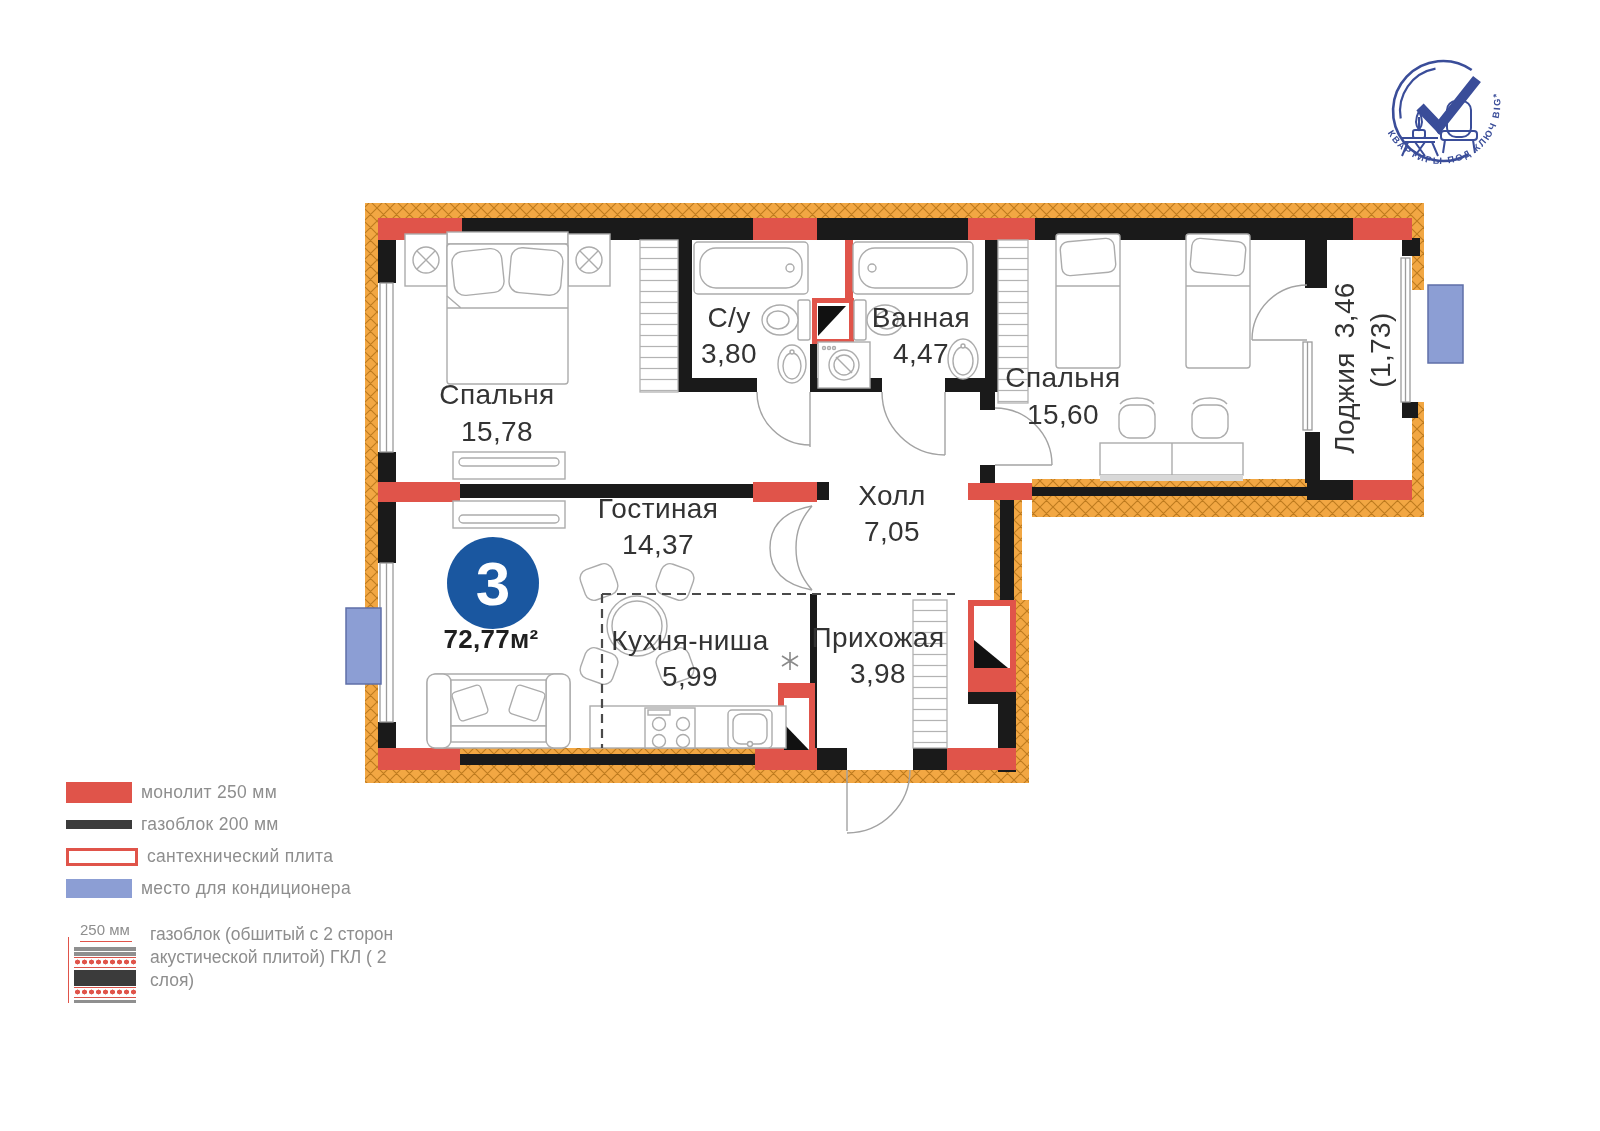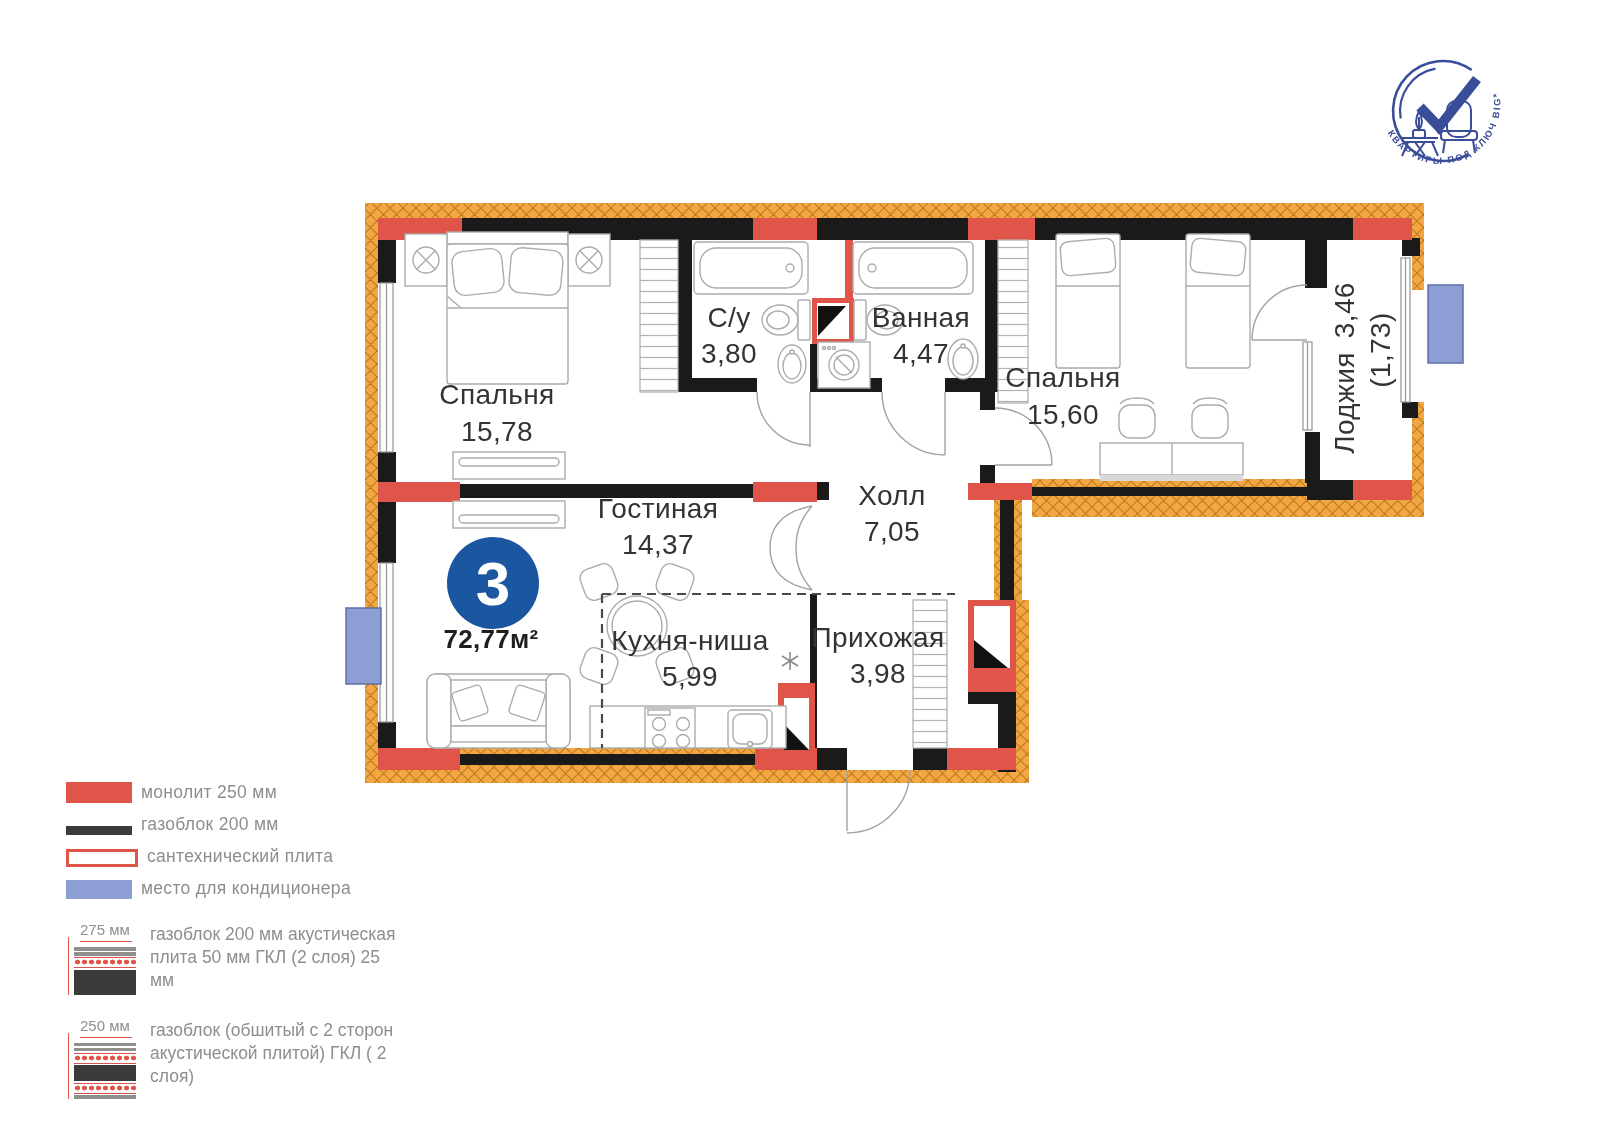--- a/index.html
+++ b/index.html
@@ -6,21 +6,21 @@
   body{
     width:1600px;height:1131px;position:relative;background:#fff;
     font-family:"Liberation Sans", sans-serif;
     -webkit-font-smoothing:antialiased;
   }
   #plan-svg{position:absolute;left:0;top:0}
   
   #logo{position:absolute;left:1368px;top:38px;width:150px;height:160px}
   
   #legend{position:absolute;left:66px;top:782px;width:430px}
-  .lg-row{display:flex;align-items:flex-end;margin-bottom:11px}
+  .lg-row{display:flex;align-items:center;margin-bottom:11px}
   .lg-label{font-size:17.5px;color:#8E8E8E;letter-spacing:.3px;margin-left:9px;white-space:nowrap}
   .sw{width:66px;flex:0 0 66px}
   .sw-monolith{height:21px;background:#E0544A}
   .sw-gas200{height:16px;background:#3B3B3B}
   .sw-gas100{height:9px;background:#3B3B3B}
   .sw-plumb{height:12px;background:#fff;border:3px solid #E0544A}
   .sw-ac{height:19px;background:#8C9ED4}
   .asm{display:flex;align-items:flex-start;margin-top:22px}
   .asm-graphic{width:76px;flex:0 0 76px}
   .asm-dim{font-size:15px;color:#8E8E8E;margin-left:14px;padding-bottom:3px;
@@ -400,32 +400,20 @@
   </div>
   <div class="lg-row">
     <div class="sw sw-plumb"></div>
     <div class="lg-label">сантехнический плита</div>
   </div>
   <div class="lg-row">
     <div class="sw sw-ac"></div>
     <div class="lg-label">место для кондиционера</div>
   </div>
 
-  <div class="asm">
-    <div class="asm-graphic">
-      <div class="asm-dim">275 мм</div>
-      <div class="asm-swatch">
-        <div class="ly-g"></div>
-          <div class="ly-g"></div>
-          <div class="ly-d"></div>
-          <div class="ly-k275"></div>
-      </div>
-    </div>
-    <div class="asm-label">газоблок 200 мм акустическая плита 50 мм ГКЛ (2 слоя) 25 мм</div>
-  </div>
 
   <div class="asm">
     <div class="asm-graphic">
       <div class="asm-dim">250 мм</div>
       <div class="asm-swatch">
         <div class="ly-g"></div>
           <div class="ly-g"></div>
           <div class="ly-d"></div>
           <div class="ly-k250"></div>
         <div class="ly-d"></div>

